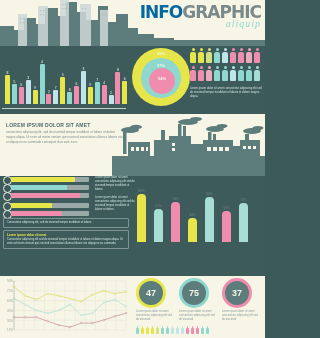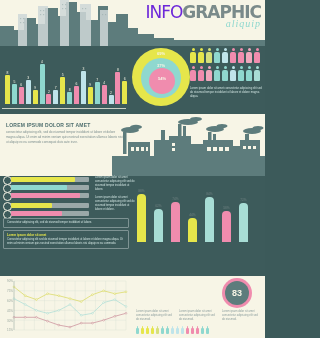--- a/index.html
+++ b/index.html
@@ -3,21 +3,21 @@
 <meta charset="utf-8">
 <style>
   html,body{margin:0;padding:0;background:#3c5a5a;}
   body{font-family:"Liberation Sans",sans-serif;}
   .page{position:relative;width:265px;height:338px;overflow:hidden;background:#3d5b5b;}
 
   
   .header{position:absolute;left:0;top:0;width:265px;height:46px;background:#f7f5e6;overflow:hidden;}
   .skyline{position:absolute;left:0;bottom:0;width:265px;height:46px;}
   .title-wrap{position:absolute;right:4px;top:2px;text-align:right;}
-  .t-info{font-size:17px;font-weight:normal;letter-spacing:-1px;color:#6d28d9;font-family:"DejaVu Sans",sans-serif;}
+  .t-info{font-size:17px;font-weight:bold;letter-spacing:-1px;color:#0369a1;font-family:"DejaVu Sans",sans-serif;}
   .t-graphic{font-size:17px;font-weight:bold;letter-spacing:-1px;color:#7a8a8a;font-family:"DejaVu Sans",sans-serif;}
   .t-sub{font-size:10px;color:#8fd8cf;font-style:italic;font-family:"Liberation Serif",serif;margin-top:-4px;letter-spacing:1px;}
 
   
   .band1{position:absolute;left:0;top:46px;width:265px;height:68px;}
   .barchart{position:absolute;left:2px;top:2px;width:128px;height:62px;}
   .bc-bar{position:absolute;bottom:6px;width:5px;border-radius:1px 1px 0 0;}
   .bc-lbl{position:absolute;font-size:3.4px;color:#f7f5e6;text-align:center;width:5px;}
   .bc-base{position:absolute;left:2px;bottom:5px;width:124px;height:1px;background:#f7f5e6;opacity:.75;}
 
@@ -417,24 +417,30 @@
         <circle cx="56.8" cy="47.1" r="0.9" fill="#f7f5e6" stroke="#c98a96" stroke-width="0.5"></circle>
         <circle cx="68.0" cy="49.1" r="0.9" fill="#f7f5e6" stroke="#c98a96" stroke-width="0.5"></circle>
         <circle cx="79.2" cy="45.1" r="0.9" fill="#f7f5e6" stroke="#c98a96" stroke-width="0.5"></circle>
         <circle cx="90.4" cy="45.1" r="0.9" fill="#f7f5e6" stroke="#c98a96" stroke-width="0.5"></circle>
         <circle cx="101.6" cy="42.2" r="0.9" fill="#f7f5e6" stroke="#c98a96" stroke-width="0.5"></circle>
         <circle cx="112.8" cy="38.3" r="0.9" fill="#f7f5e6" stroke="#c98a96" stroke-width="0.5"></circle>
         <circle cx="124.0" cy="35.3" r="0.9" fill="#f7f5e6" stroke="#c98a96" stroke-width="0.5"></circle>
         <line x1="12" y1="3" x2="12" y2="52" stroke="#9aa8a0" stroke-width="0.5"></line>
       </svg>
     <div class="badges" id="bdHost">
+        <div class="badge" style="left: 0px; top: 0px; background: rgb(230, 230, 75);">
+          <span class="badge-in">47</span>
+        </div>
         <div class="badge-cap" style="left: 0px; top: 32px;">Lorem ipsum dolor sit amet consectetur adipiscing elit sed do eiusmod.</div>
+        <div class="badge" style="left: 43px; top: 0px; background: rgb(143, 216, 207);">
+          <span class="badge-in">75</span>
+        </div>
         <div class="badge-cap" style="left: 43px; top: 32px;">Lorem ipsum dolor sit amet consectetur adipiscing elit sed do eiusmod.</div>
         <div class="badge" style="left: 86px; top: 0px; background: rgb(240, 140, 174);">
-          <span class="badge-in">83</span>
+          <span class="badge-in">37</span>
         </div>
         <div class="badge-cap" style="left: 86px; top: 32px;">Lorem ipsum dolor sit amet consectetur adipiscing elit sed do eiusmod.</div>
       </div>
     <div id="tpHost" style="position:absolute;left:136px;top:50px;width:128px;height:10px;">
         <div class="tinyppl" style="left: 0px; top: 0px;">
           <span class="hd" style="background:#8fd8cf"></span>
           <span class="bd" style="background:#8fd8cf"></span>
         </div>
         <div class="tinyppl" style="left: 5px; top: 0px;">
           <span class="hd" style="background:#e6e64b"></span>

